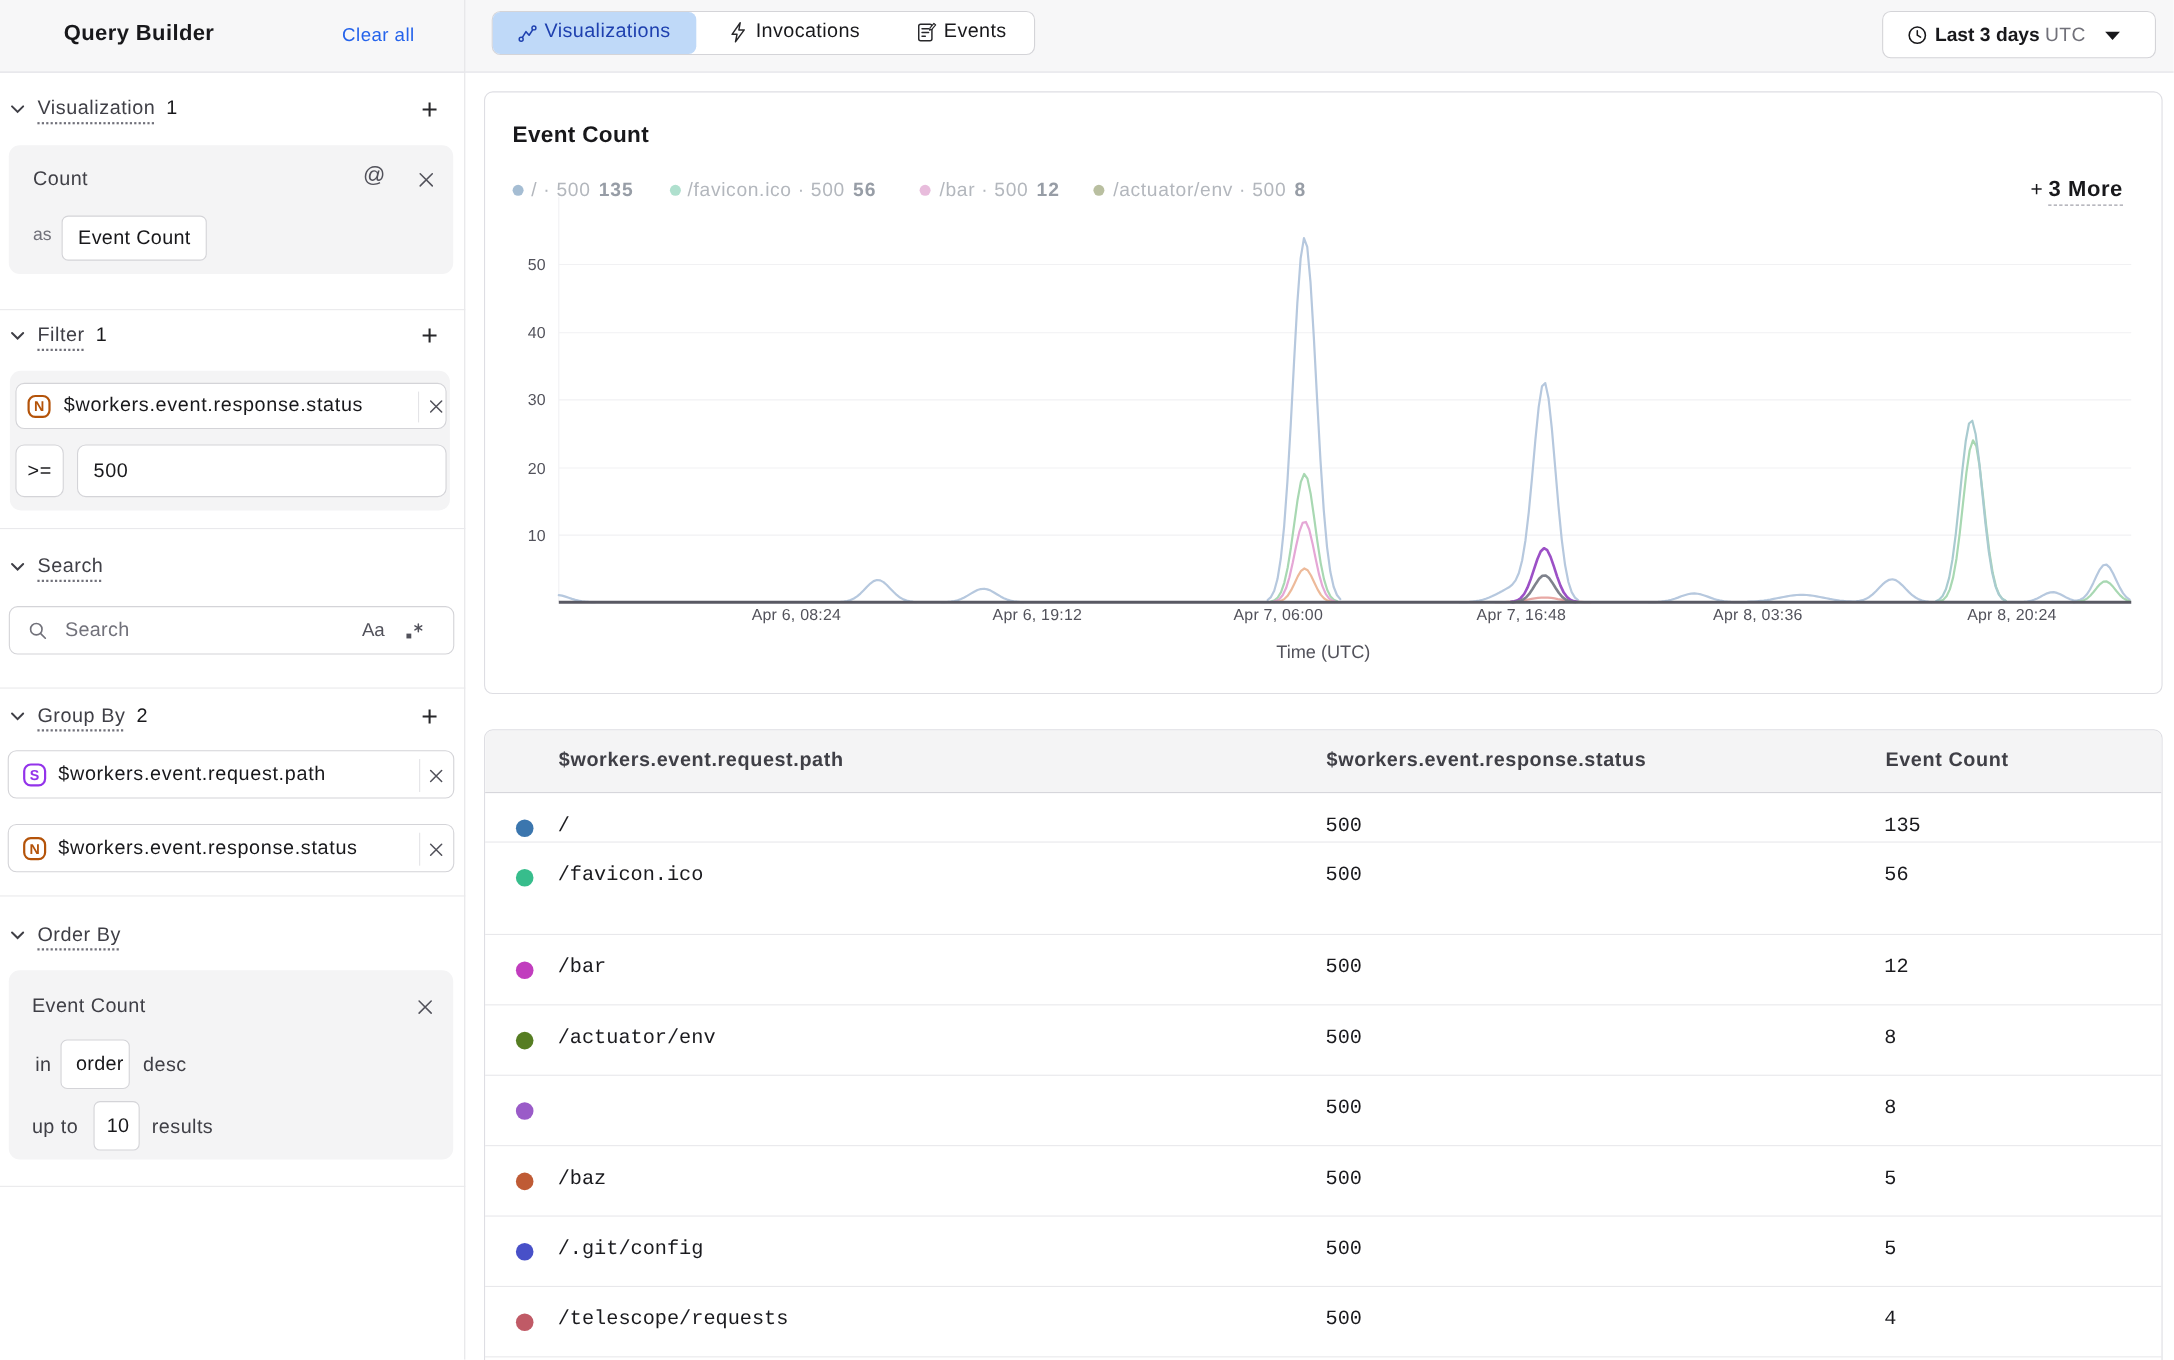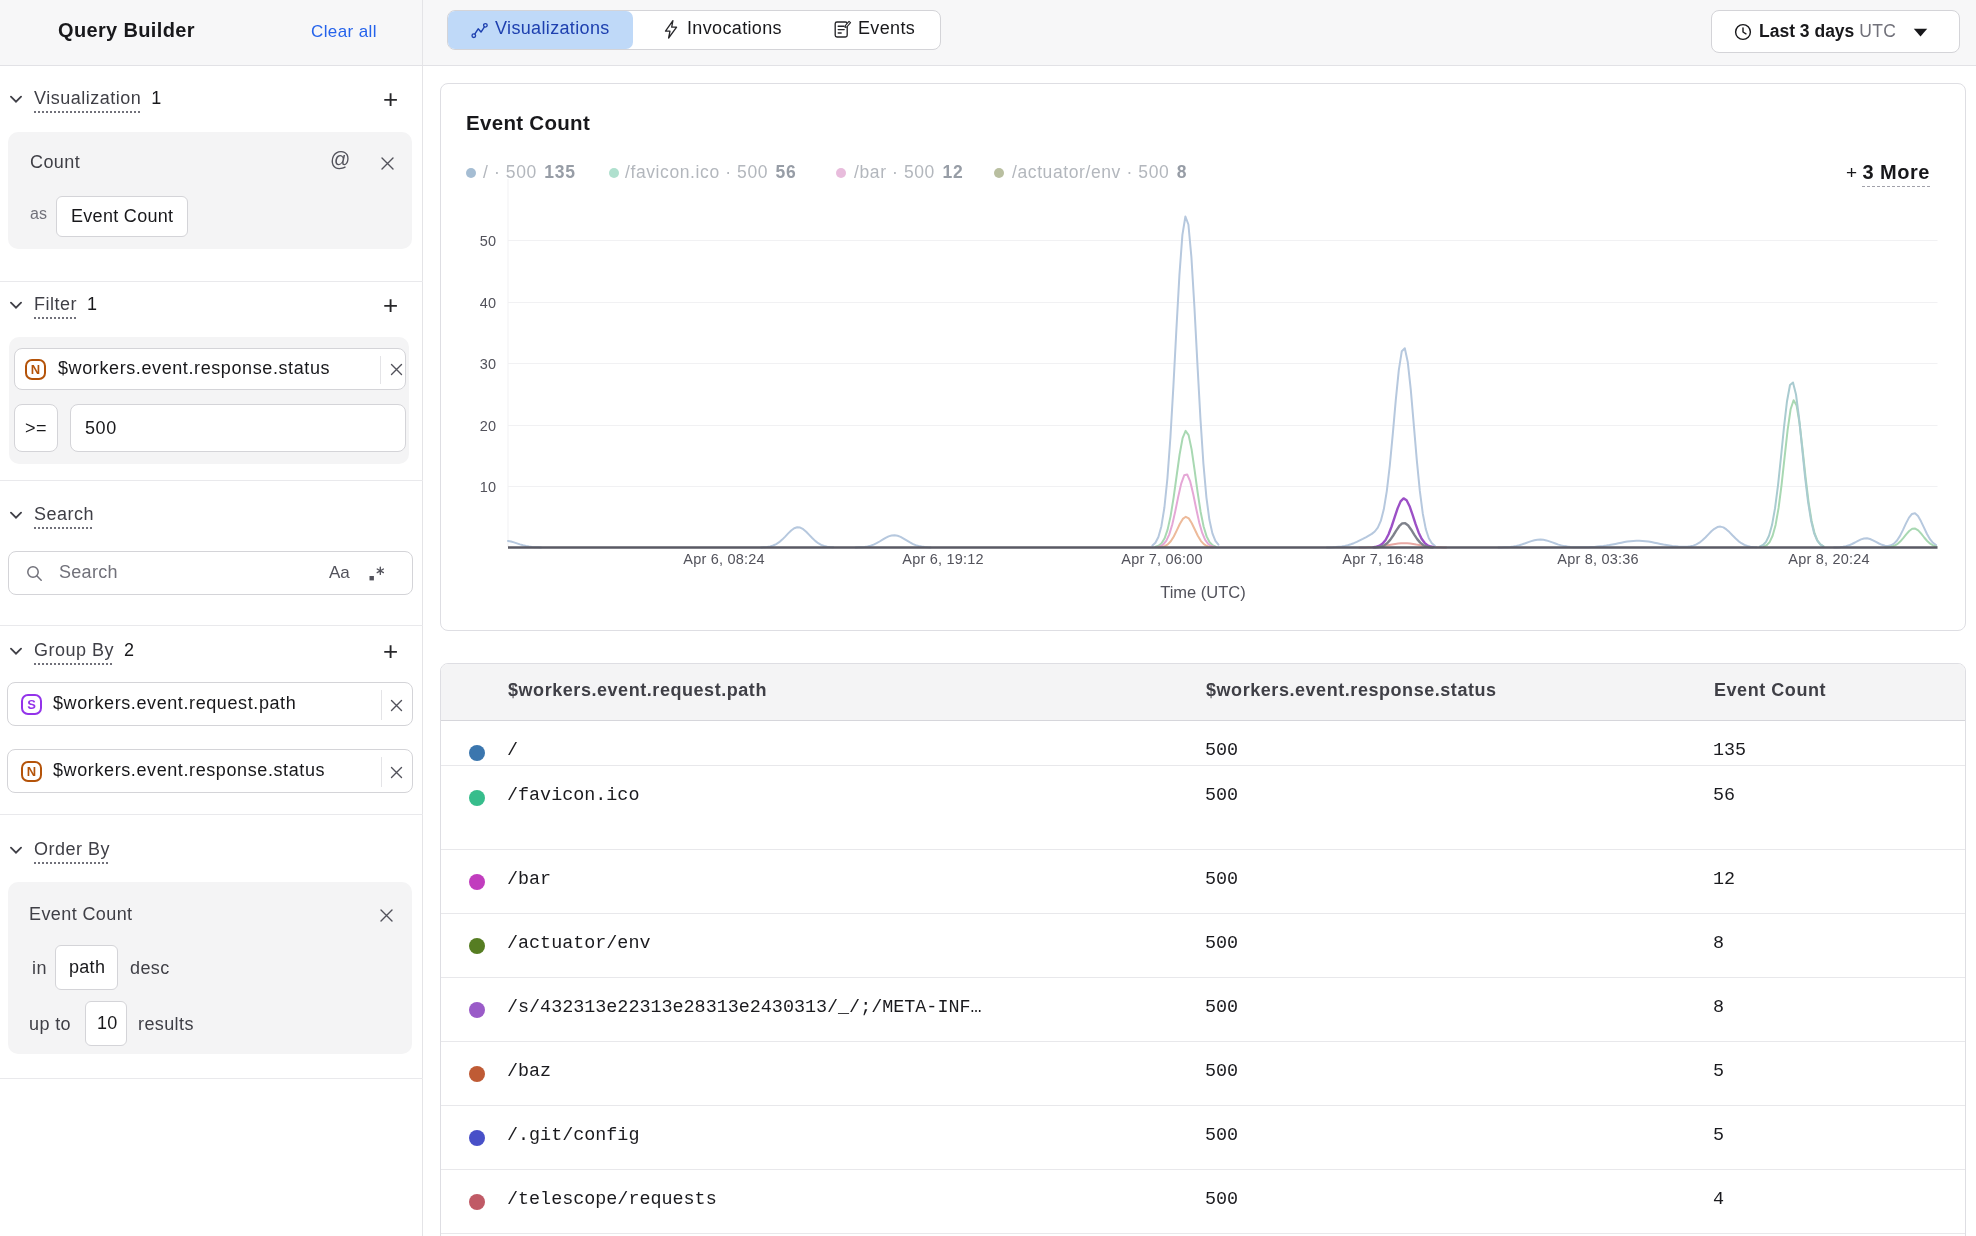--- a/index.html
+++ b/index.html
@@ -121,21 +121,21 @@
     <path d="M1.5 1.5 L6 6 L10.5 1.5" fill="none" stroke="#3F3F46" stroke-width="1.6" stroke-linecap="round"></path>
   </svg>
 <div class="abs sechead" style="left:34px;top:839px;"><span class="dotted">Order By</span></div>
 <div class="abs gcard" style="left:8px;top:882px;width:404px;height:172px;">
   <div class="abs stext" style="left:21px;top:22px;">Event Count</div>
   <svg class="abs xicon" style="left:371px;top:26px;" viewBox="0 0 15 15">
       <path d="M2 2 L13 13 M13 2 L2 13" stroke="#52525B" stroke-width="1.4" stroke-linecap="round"></path>
     </svg>
   <div class="abs stext" style="left:24px;top:76px;">in</div>
   <div class="abs wbox" style="left:47px;top:63px;width:63px;height:45px;border-radius:6px;">
-      <div class="abs ftext" style="left:13px;top:11px;letter-spacing:.3px;">path</div>
+      <div class="abs ftext" style="left:13px;top:11px;letter-spacing:.3px;">order</div>
     </div>
   <div class="abs stext" style="left:122px;top:76px;">desc</div>
   <div class="abs stext" style="left:21px;top:132px;">up to</div>
   <div class="abs wbox" style="left:77px;top:119px;width:42px;height:45px;border-radius:6px;">
       <div class="abs ftext" style="left:11px;top:11px;letter-spacing:.3px;">10</div>
     </div>
   <div class="abs stext" style="left:130px;top:132px;">results</div>
 </div>
 <div class="abs" style="left:0;top:1078px;width:423px;height:1px;background:#E9E9EC;"></div>
 
@@ -266,21 +266,20 @@
     <span class="tcount">12</span>
   </div>
 <div class="trow tbord" style="top:913px;">
     <span class="tdot" style="background:#567D22;"></span>
     <span class="tpath">/actuator/env</span>
     <span class="t500">500</span>
     <span class="tcount">8</span>
   </div>
 <div class="trow tbord" style="top:977px;">
     <span class="tdot" style="background:#9A5BC8;"></span>
-    <span class="tpath">/s/432313e22313e28313e2430313/_/;/META-INF…</span>
     <span class="t500">500</span>
     <span class="tcount">8</span>
   </div>
 <div class="trow tbord" style="top:1041px;">
     <span class="tdot" style="background:#BF5B35;"></span>
     <span class="tpath">/baz</span>
     <span class="t500">500</span>
     <span class="tcount">5</span>
   </div>
 <div class="trow tbord" style="top:1105px;">

